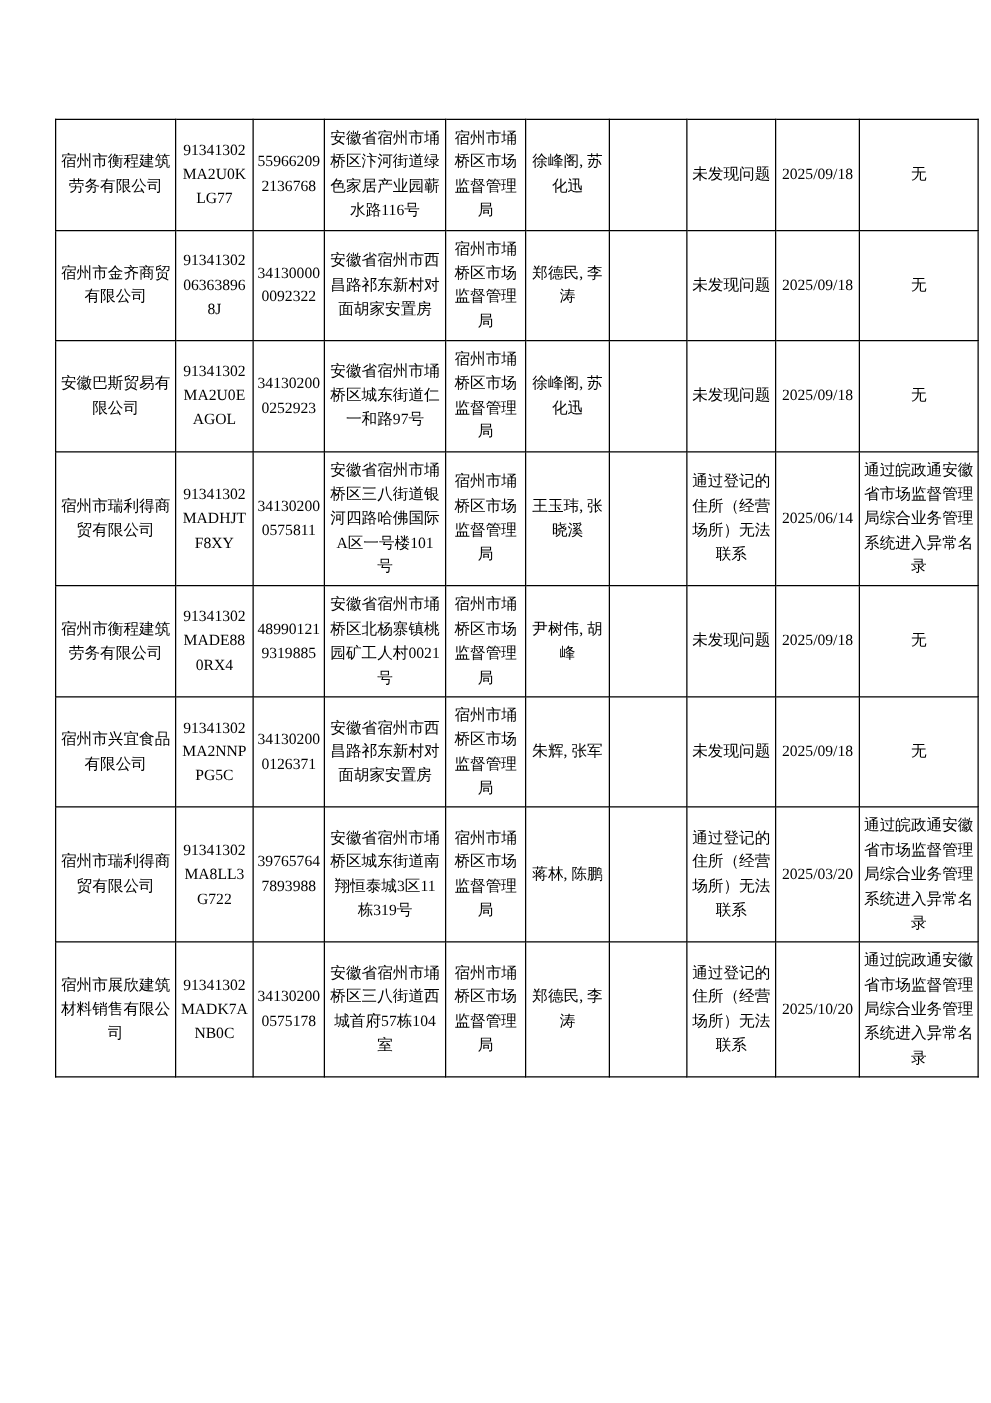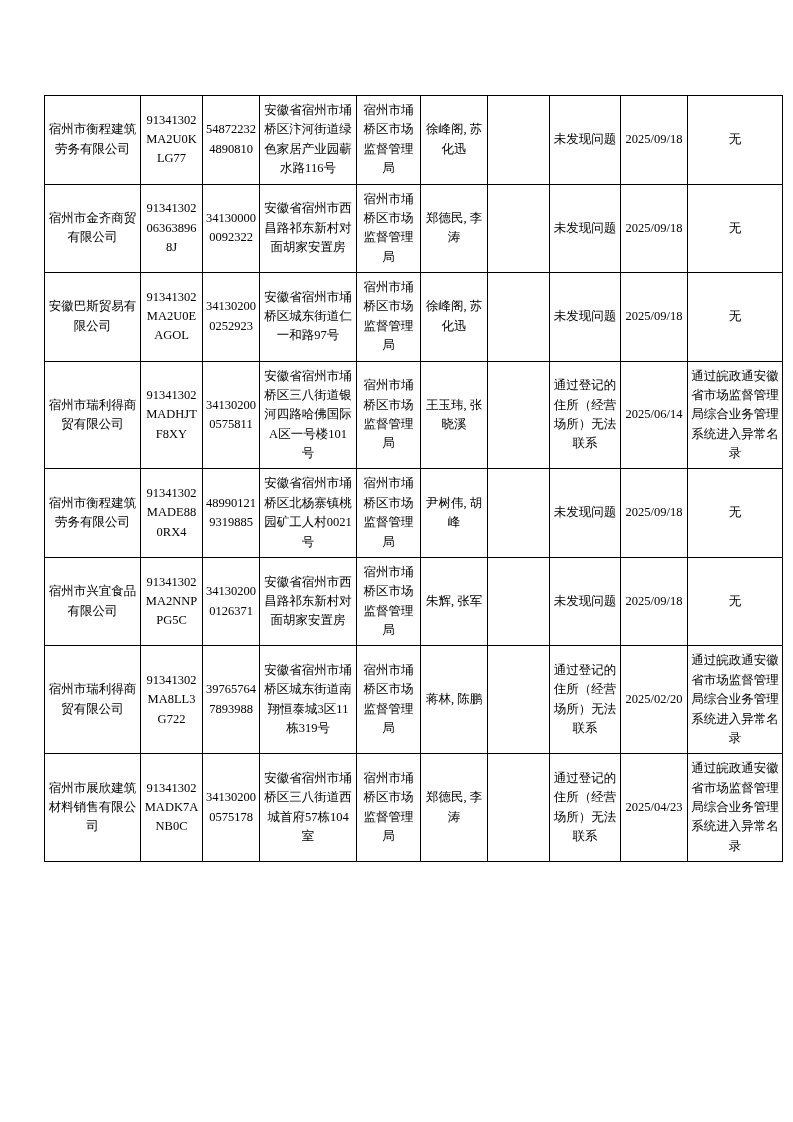--- a/index.html
+++ b/index.html
@@ -61,21 +61,21 @@
       <col class="c5">
         <col class="c6">
         <col class="c7">
         <col class="c8">
         <col class="c9">
     </colgroup>
     <tbody>
       <tr>
         <td>宿州市衡程建筑劳务有限公司</td>
         <td>91341302MA2U0KLG77</td>
-        <td>548722324890810</td>
+        <td>559662092136768</td>
         <td>安徽省宿州市埇桥区汴河街道绿色家居产业园蕲水路116号</td>
         <td>宿州市埇桥区市场监督管理局</td>
         <td>徐峰阁, 苏化迅</td>
         <td></td>
         <td>未发现问题</td>
         <td>2025/09/18</td>
         <td>无</td>
       </tr>
       <tr>
         <td>宿州市金齐商贸有限公司</td>
@@ -139,30 +139,30 @@
       </tr>
       <tr>
         <td>宿州市瑞利得商贸有限公司</td>
         <td>91341302MA8LL3G722</td>
         <td>397657647893988</td>
         <td>安徽省宿州市埇桥区城东街道南翔恒泰城3区11栋319号</td>
         <td>宿州市埇桥区市场监督管理局</td>
         <td>蒋林, 陈鹏</td>
         <td></td>
         <td>通过登记的住所（经营场所）无法联系</td>
-        <td>2025/02/20</td>
+        <td>2025/03/20</td>
         <td>通过皖政通安徽省市场监督管理局综合业务管理系统进入异常名录</td>
       </tr>
       <tr>
         <td>宿州市展欣建筑材料销售有限公司</td>
         <td>91341302MADK7ANB0C</td>
         <td>341302000575178</td>
         <td>安徽省宿州市埇桥区三八街道西城首府57栋104室</td>
         <td>宿州市埇桥区市场监督管理局</td>
         <td>郑德民, 李涛</td>
         <td></td>
         <td>通过登记的住所（经营场所）无法联系</td>
-        <td>2025/04/23</td>
+        <td>2025/10/20</td>
         <td>通过皖政通安徽省市场监督管理局综合业务管理系统进入异常名录</td>
       </tr>
     </tbody>
   </table>
 </div>
 
 </body></html>

